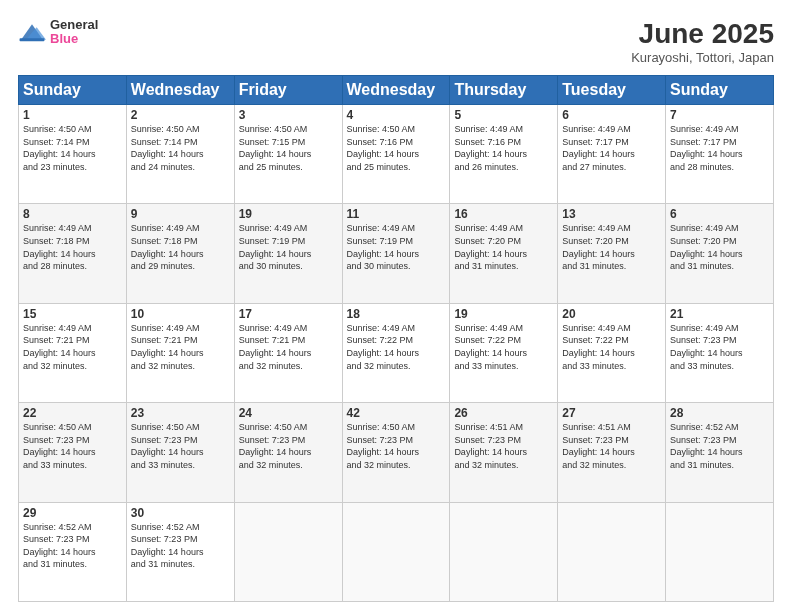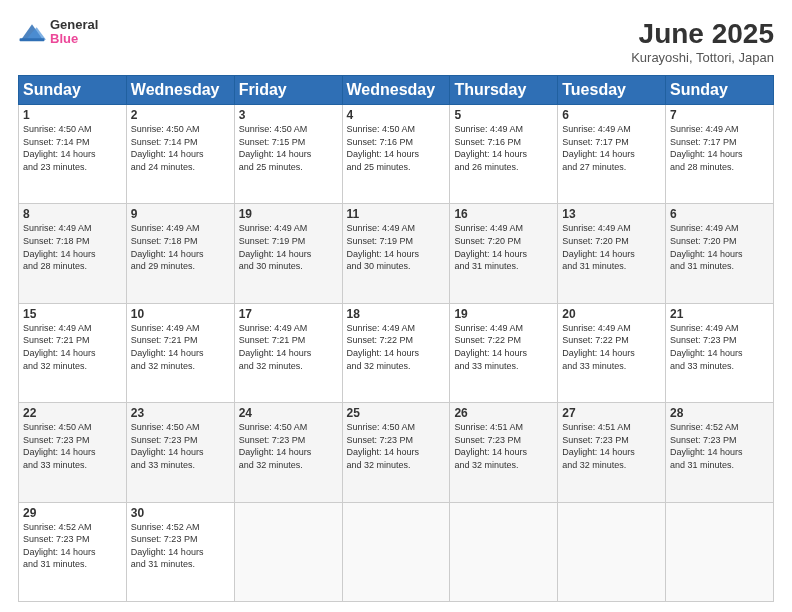--- a/index.html
+++ b/index.html
@@ -305,21 +305,21 @@
 and 33 minutes.</div>
           </td>
           <td>
             <span class="day-number">24</span>
             <div class="day-info" style="white-space: pre-line;">Sunrise: 4:50 AM
 Sunset: 7:23 PM
 Daylight: 14 hours
 and 32 minutes.</div>
           </td>
           <td>
-            <span class="day-number">25</span>
+            <span class="day-number">42</span>
             <div class="day-info" style="white-space: pre-line;">Sunrise: 4:50 AM
 Sunset: 7:23 PM
 Daylight: 14 hours
 and 32 minutes.</div>
           </td>
           <td>
             <span class="day-number">26</span>
             <div class="day-info" style="white-space: pre-line;">Sunrise: 4:51 AM
 Sunset: 7:23 PM
 Daylight: 14 hours

